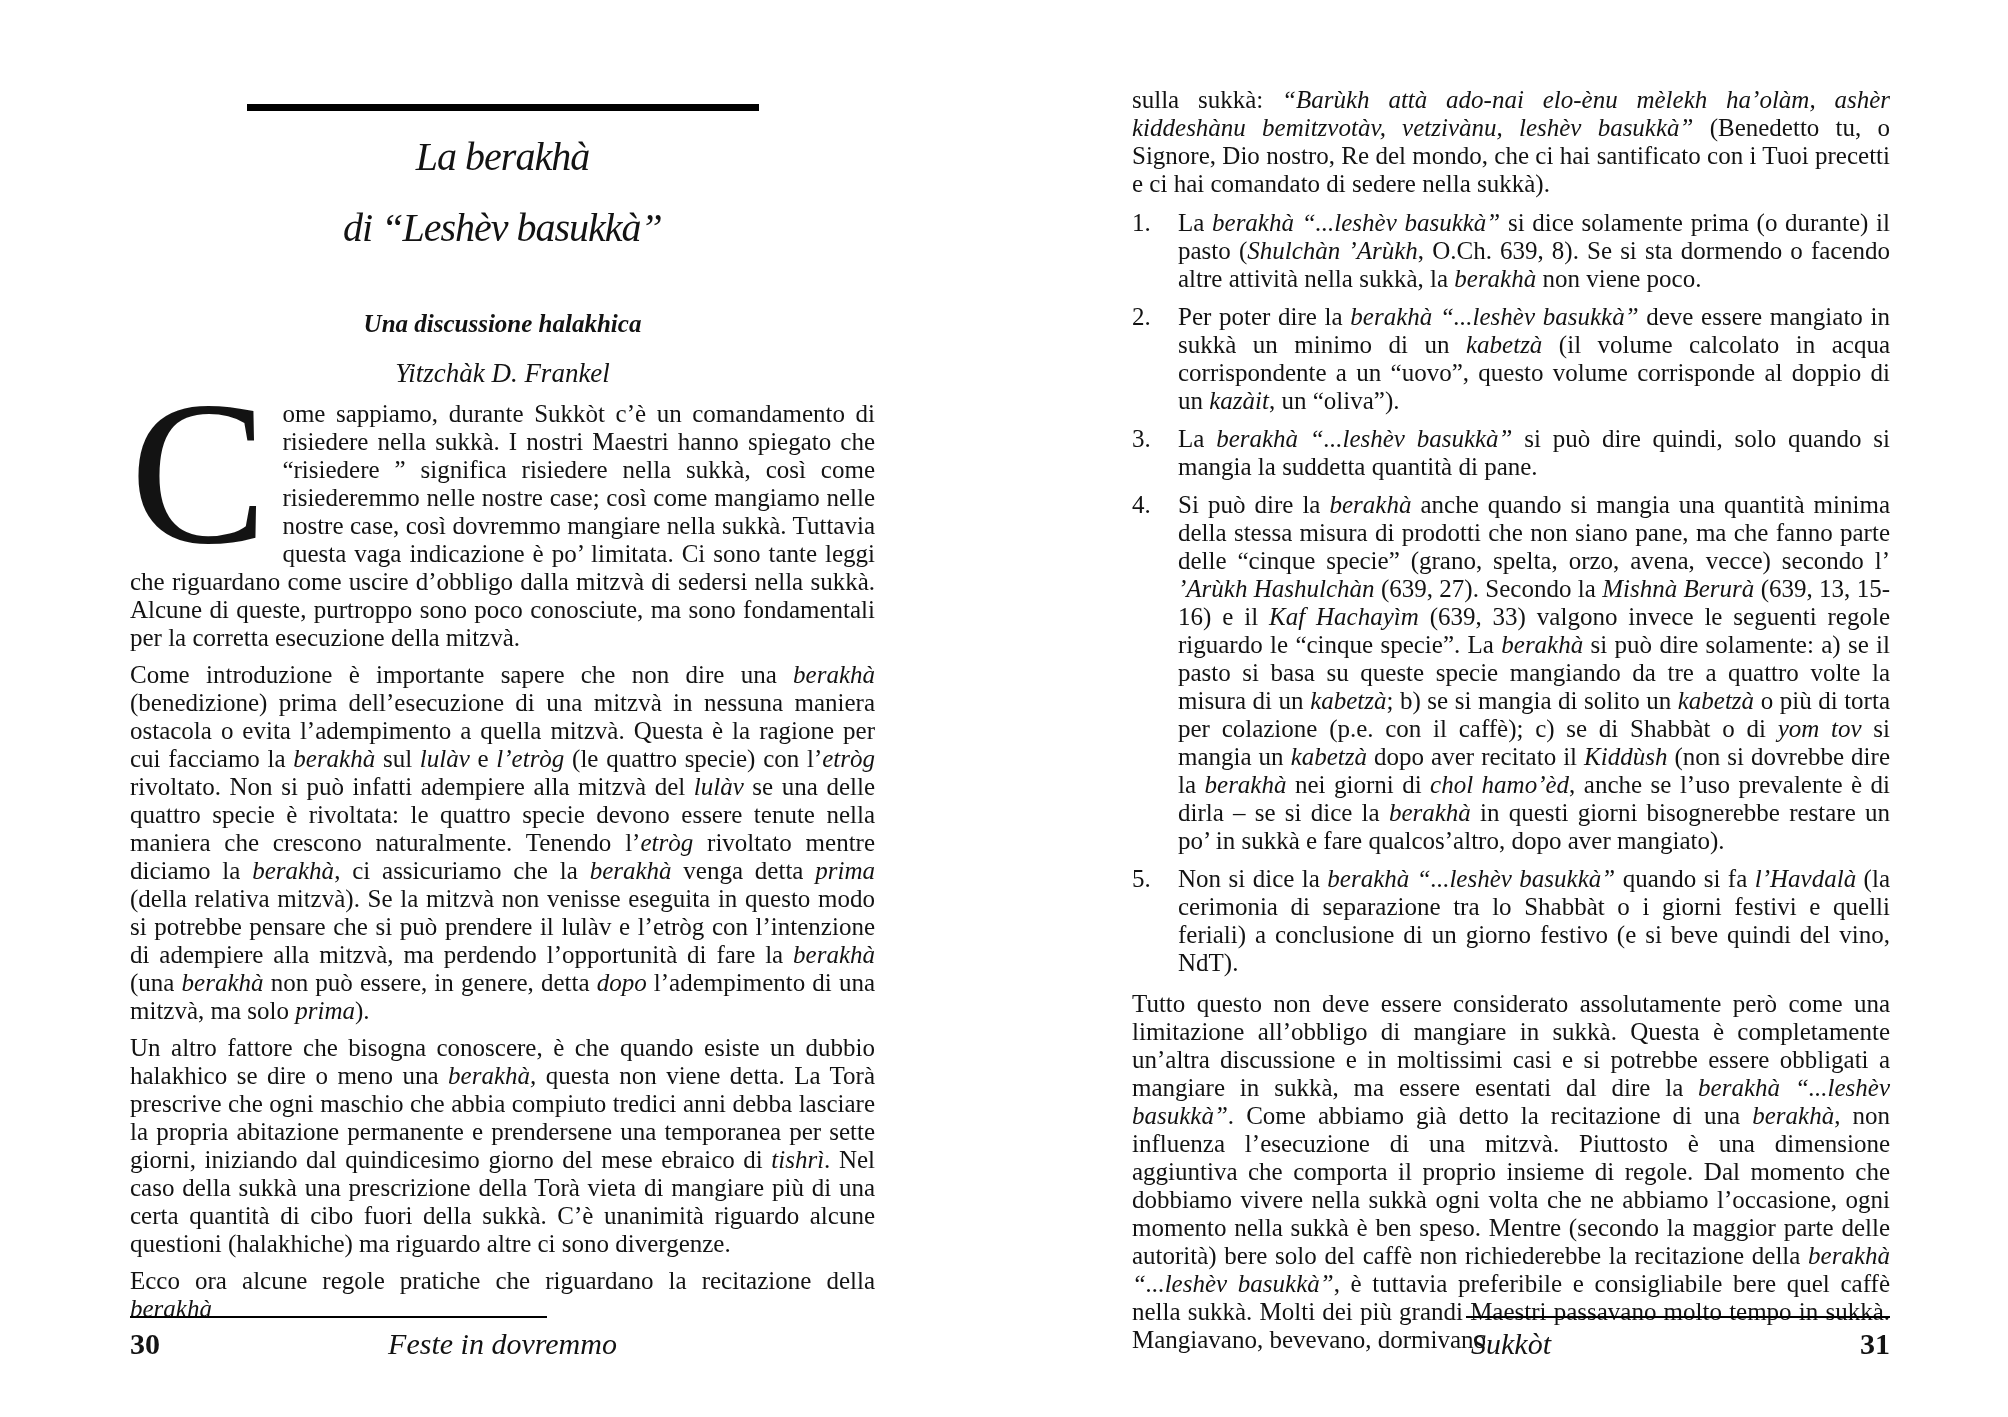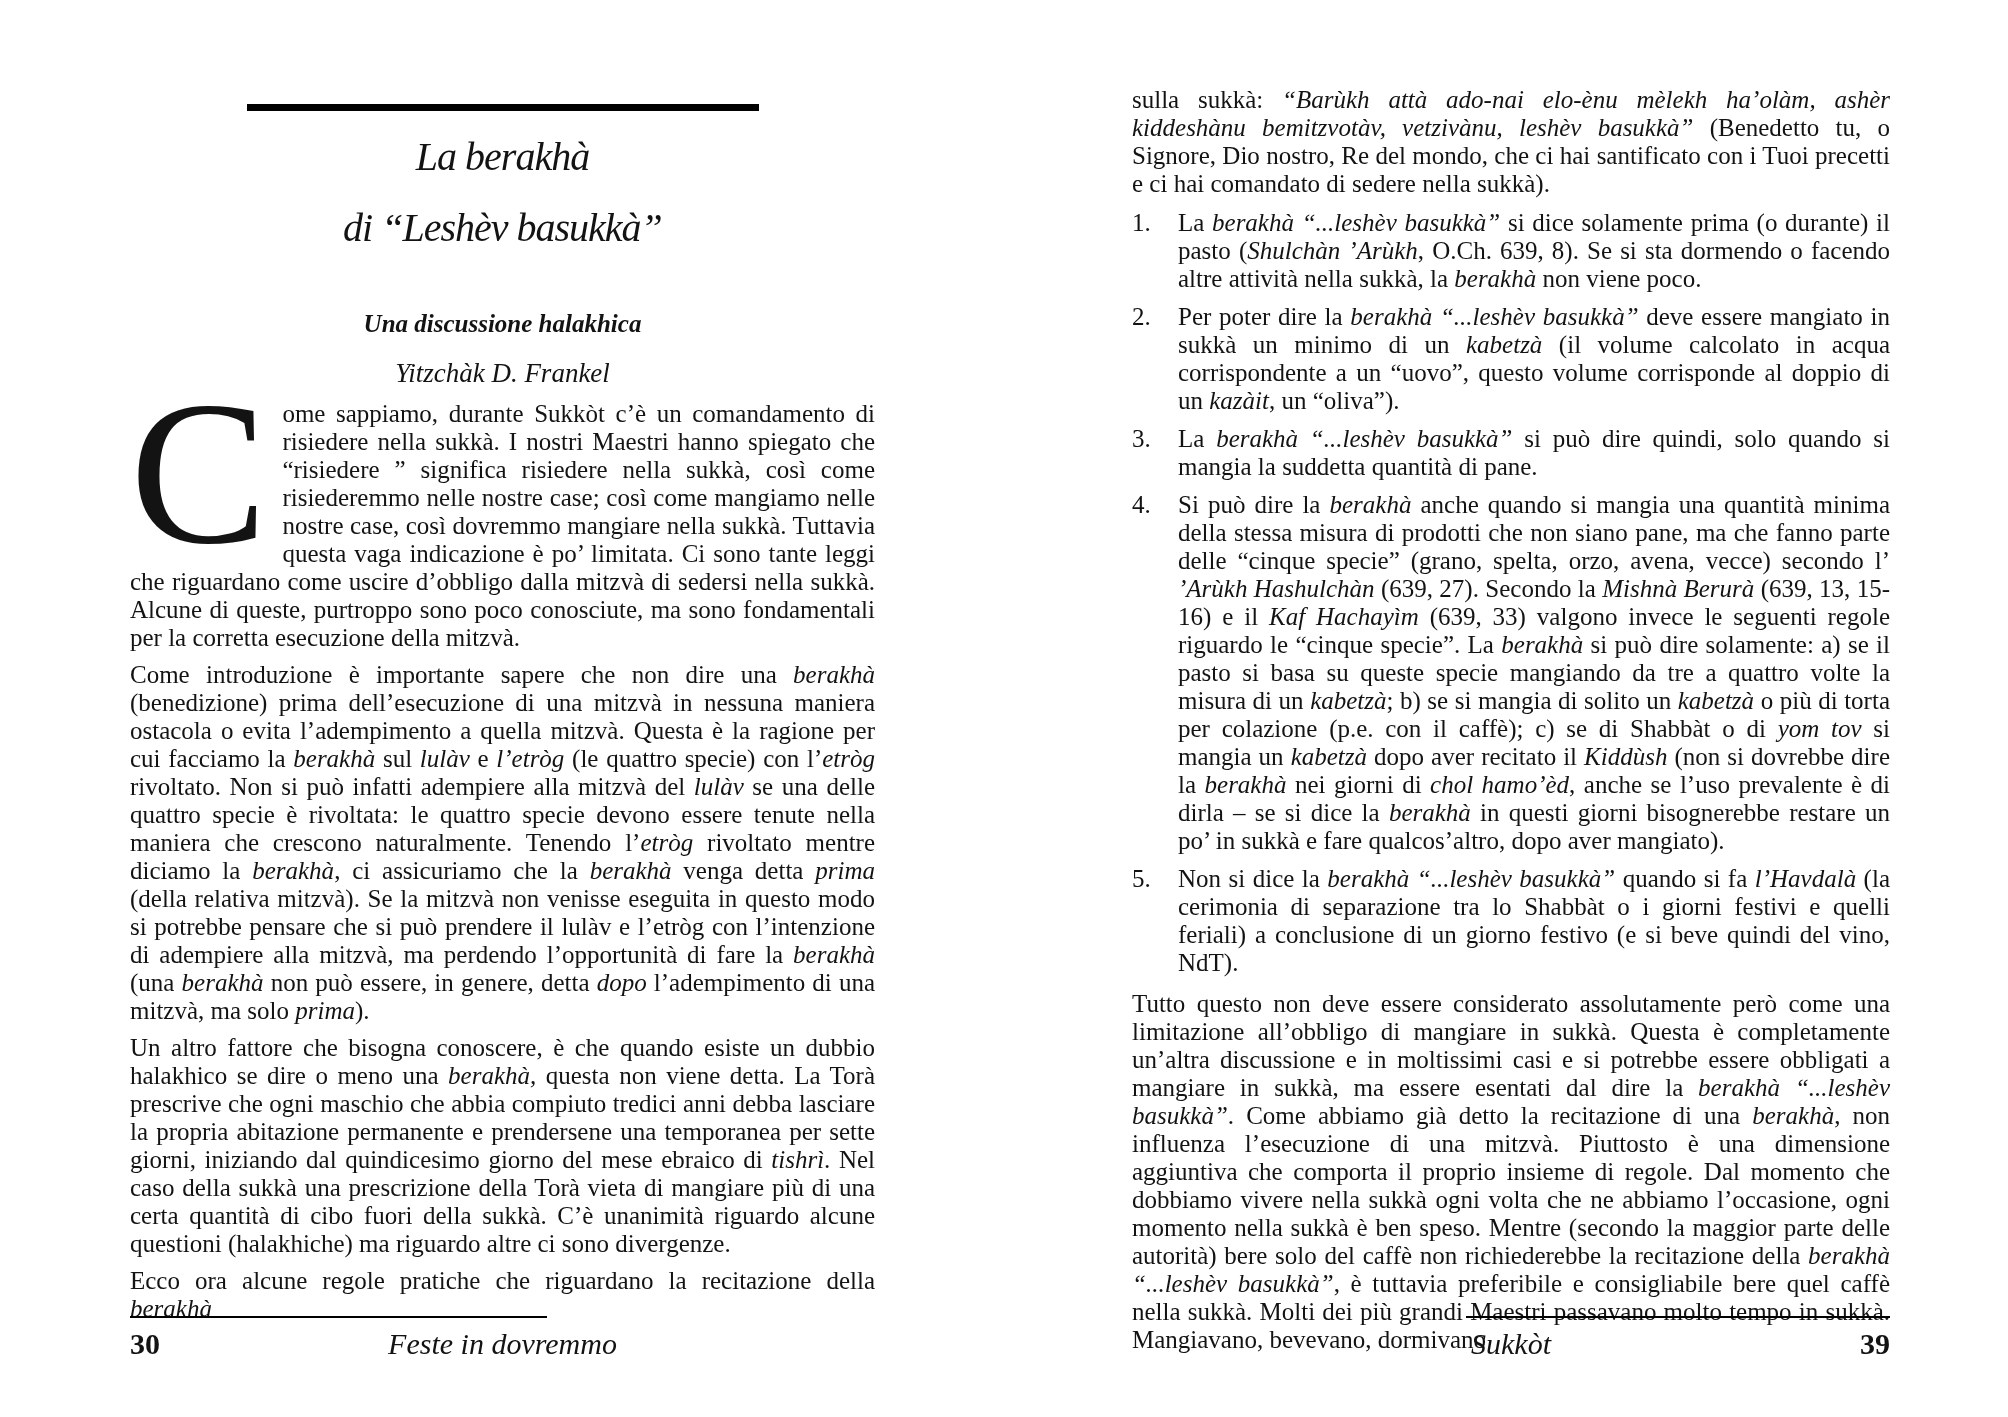--- a/index.html
+++ b/index.html
@@ -126,18 +126,18 @@
         </div>
       </div>
 
       <p class="para"><span>Tutto questo non deve essere considerato assolutamente però come una limitazione all’obbligo di mangiare in sukkà. Questa è completamente un’altra discussione e in moltissimi casi e si potrebbe essere obbligati a mangiare in sukkà, ma essere esentati dal dire la </span><i>berakhà “...leshèv basukkà”</i><span>. Come abbiamo già detto la recitazione di una </span><i>berakhà</i><span>, non influenza l’esecuzione di una mitzvà. Piuttosto è una dimensione aggiuntiva che comporta il proprio insieme di regole. Dal momento che dobbiamo vivere nella sukkà ogni volta che ne abbiamo l’occasione, ogni momento nella sukkà è ben speso. Mentre (secondo la maggior parte delle autorità) bere solo del caffè non richiederebbe la recitazione della </span><i>berakhà “...leshèv basukkà”</i><span>, è tuttavia preferibile e consigliabile bere quel caffè nella sukkà. Molti dei più grandi Maestri passavano molto tempo in sukkà. Mangiavano, bevevano, dormivano</span></p>
     </div>
 
     <footer class="footer">
       <div class="footer-rule rule-right"></div>
       <div class="footer-row">
         <span class="running">Sukkòt</span>
-        <span class="folio folio-right">39</span>
+        <span class="folio folio-right">31</span>
       </div>
     </footer>
   </section>
 
 </div>
 
 </body></html>

